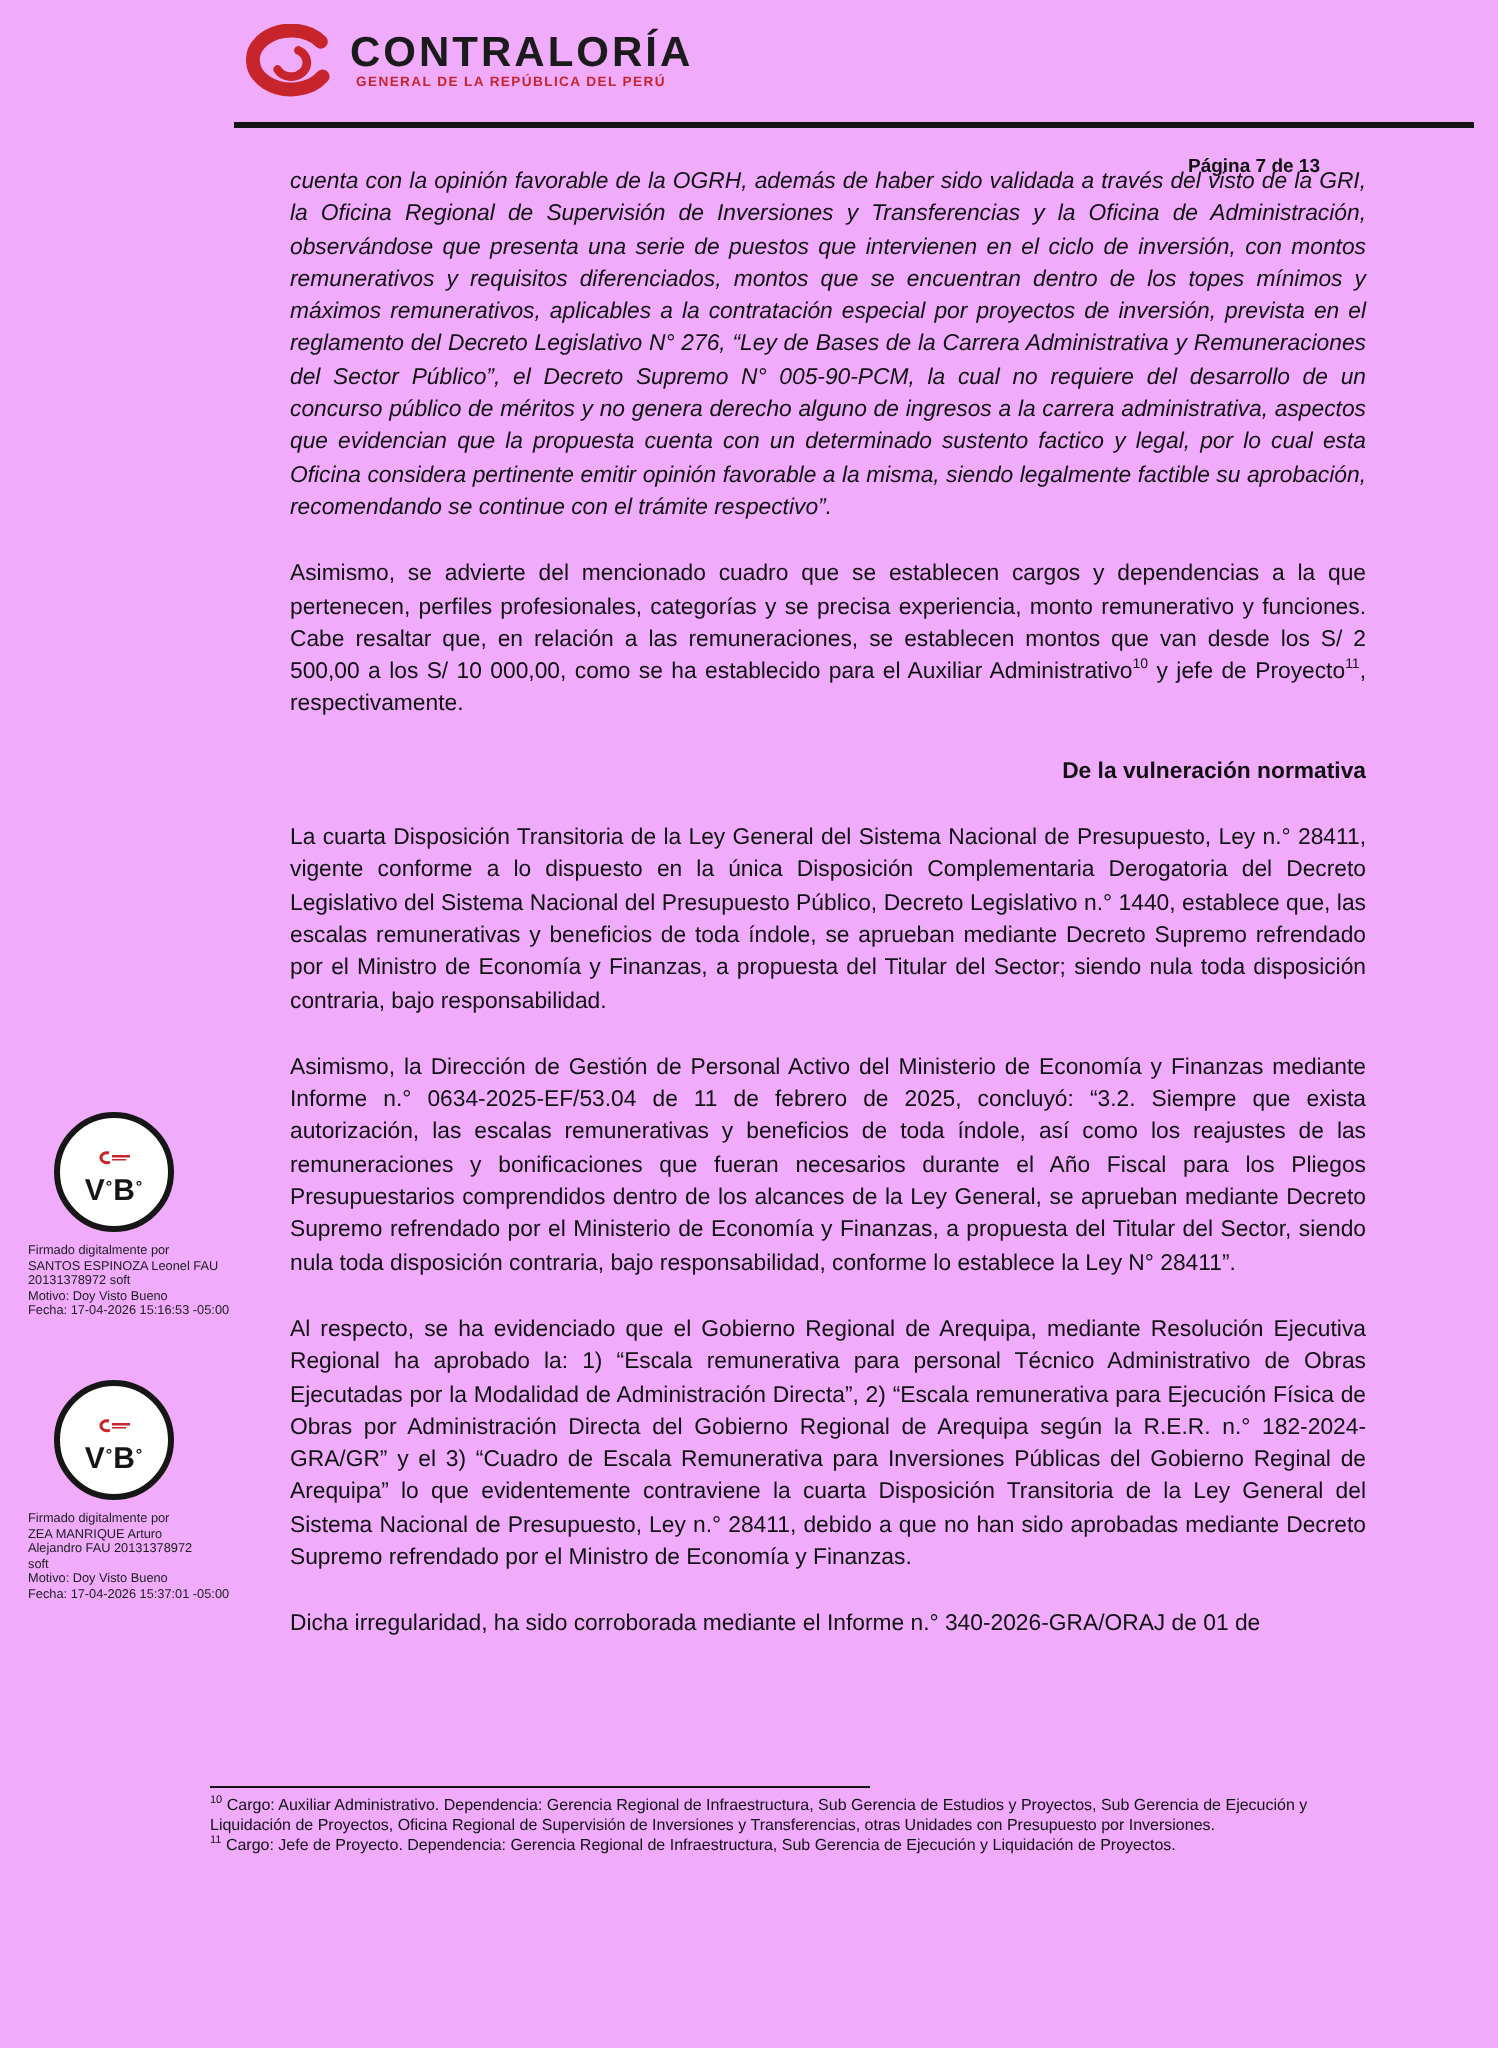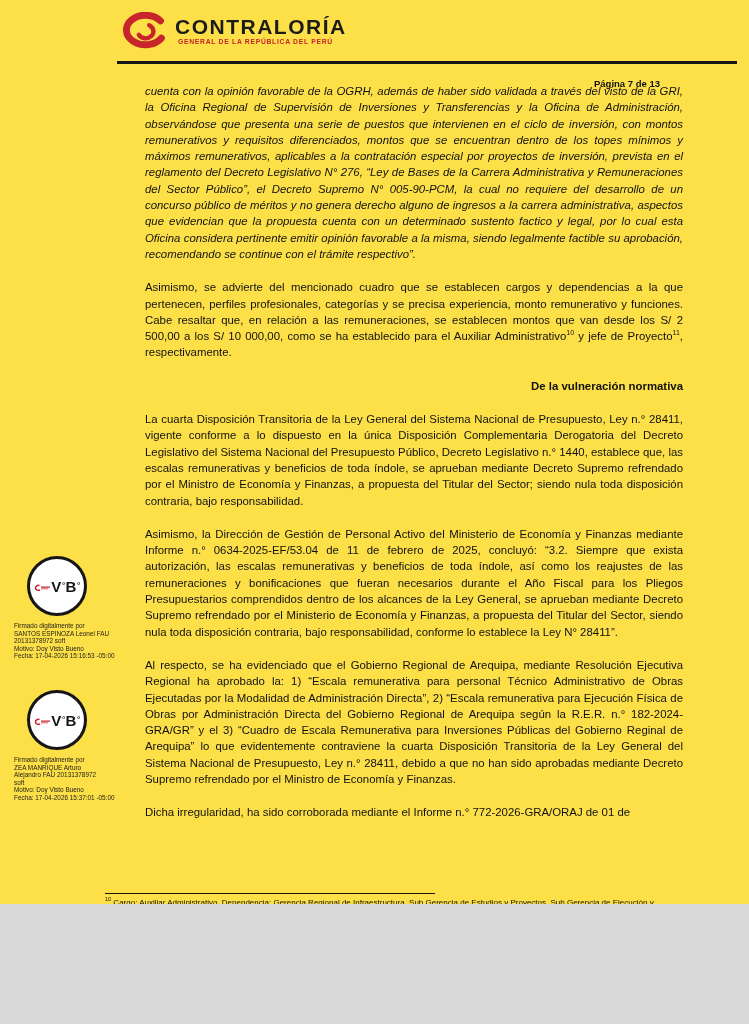--- a/index.html
+++ b/index.html
@@ -1,18 +1,18 @@
 <!DOCTYPE html>
 <html><head>
 <meta charset="utf-8">
 <style>
   html,body { margin:0; padding:0; background:#d9d9d9; }
   .page {
-    position:relative; width:749px; height:904px; margin:0 auto;
-    background:#fde047; overflow:hidden;
+    position:relative; width:749px; height:1024px; margin:0 auto;
+    background:#f0abfc; overflow:hidden;
     font-family:"Liberation Sans", sans-serif; color:#111;
   }
 
   
   .logo { position:absolute; left:118px; top:12px; display:flex; align-items:flex-start; }
   .logo svg { display:block; }
   .logo-text { margin-left:5px; margin-top:4px; }
   .logo-title { font-size:21px; font-weight:700; letter-spacing:1.5px; color:#1b1b1b; line-height:22px; }
   .logo-sub { font-size:6.8px; font-weight:700; letter-spacing:0.7px; color:#c8242b; padding-left:3px; }
   .header-rule { position:absolute; left:117px; top:61px; width:620px; height:3px; background:#141414; }
@@ -28,21 +28,21 @@
   .italic { }
   .heading { font-weight:700; margin:0 0 17px 0; text-align:right; }
   sup.fnref { font-size:7px; line-height:0; vertical-align:super; }
 
   
   .stamp { position:absolute; width:125px; }
   .stamp-1 { left:14px; top:556px; }
   .stamp-2 { left:14px; top:690px; }
   .stamp-circle {
     width:54px; height:54px; border:3px solid #161616; border-radius:50%;
-    margin-left:13px; display:flex; align-items:center; justify-content:center;
+    margin-left:13px; display:flex; flex-direction:column; align-items:center; justify-content:center;
     background:#fff;
   }
   .stamp-mini-logo { display:block; margin-bottom:-1px; }
   .vb { font-size:15px; font-weight:700; letter-spacing:0.5px; color:#161616; line-height:14px; }
   .vb .deg { font-size:8px; vertical-align:4px; }
   .stamp-sig { margin-top:6px; font-size:6.4px; line-height:7.6px; color:#1c1c1c; }
 
   
   .footnotes { position:absolute; left:105px; top:893px; width:564px; font-size:8px; line-height:10px; color:#111; }
   .fn-rule { width:330px; height:1px; background:#141414; margin-bottom:4px; }
@@ -75,21 +75,21 @@
     <p><span>Asimismo, se advierte del mencionado cuadro que se establecen cargos y dependencias a la que pertenecen, perfiles profesionales, categorías y se precisa experiencia, monto remunerativo y funciones. Cabe resaltar que, en relación a las remuneraciones, se establecen montos que van desde los S/ 2 500,00 a los S/ 10 000,00, como se ha establecido para el Auxiliar Administrativo</span><sup class="fnref">10</sup><span> y jefe de Proyecto</span><sup class="fnref">11</sup><span>, respectivamente.</span></p>
 
     <p class="heading">De la vulneración normativa</p>
 
     <p>La cuarta Disposición Transitoria de la Ley General del Sistema Nacional de Presupuesto, Ley n.° 28411, vigente conforme a lo dispuesto en la única Disposición Complementaria Derogatoria del Decreto Legislativo del Sistema Nacional del Presupuesto Público, Decreto Legislativo n.° 1440, establece que, las escalas remunerativas y beneficios de toda índole, se aprueban mediante Decreto Supremo refrendado por el Ministro de Economía y Finanzas, a propuesta del Titular del Sector; siendo nula toda disposición contraria, bajo responsabilidad.</p>
 
     <p><span>Asimismo, la Dirección de Gestión de Personal Activo del Ministerio de Economía y Finanzas mediante Informe n.° 0634-2025-EF/53.04 de 11 de febrero de 2025, concluyó: </span><span class="italic">“3.2. Siempre que exista autorización, las escalas remunerativas y beneficios de toda índole, así como los reajustes de las remuneraciones y bonificaciones que fueran necesarios durante el Año Fiscal para los Pliegos Presupuestarios comprendidos dentro de los alcances de la Ley General, se aprueban mediante Decreto Supremo refrendado por el Ministerio de Economía y Finanzas, a propuesta del Titular del Sector, siendo nula toda disposición contraria, bajo responsabilidad, conforme lo establece la Ley N° 28411”.</span></p>
 
     <p>Al respecto, se ha evidenciado que el Gobierno Regional de Arequipa, mediante Resolución Ejecutiva Regional ha aprobado la: 1) “Escala remunerativa para personal Técnico Administrativo de Obras Ejecutadas por la Modalidad de Administración Directa”, 2) “Escala remunerativa para Ejecución Física de Obras por Administración Directa del Gobierno Regional de Arequipa según la R.E.R. n.° 182-2024-GRA/GR” y el 3) “Cuadro de Escala Remunerativa para Inversiones Públicas del Gobierno Reginal de Arequipa” lo que evidentemente contraviene la cuarta Disposición Transitoria de la Ley General del Sistema Nacional de Presupuesto, Ley n.° 28411, debido a que no han sido aprobadas mediante Decreto Supremo refrendado por el Ministro de Economía y Finanzas.</p>
 
-    <p>Dicha irregularidad, ha sido corroborada mediante el Informe n.° 772-2026-GRA/ORAJ de 01 de</p>
+    <p>Dicha irregularidad, ha sido corroborada mediante el Informe n.° 340-2026-GRA/ORAJ de 01 de</p>
   </div>
 
   <div class="stamp stamp-1">
     <div class="stamp-circle">
       <span class="stamp-mini-logo">
         <svg width="18" height="8" viewBox="0 0 36 16">
           <path d="M 13 3 A 6 5 0 1 0 14 12" fill="none" stroke="#c8242b" stroke-width="3"></path>
           <rect x="16" y="5" width="18" height="2.5" fill="#c8242b"></rect>
           <rect x="16" y="9" width="14" height="1.5" fill="#c8242b"></rect>
         </svg>

